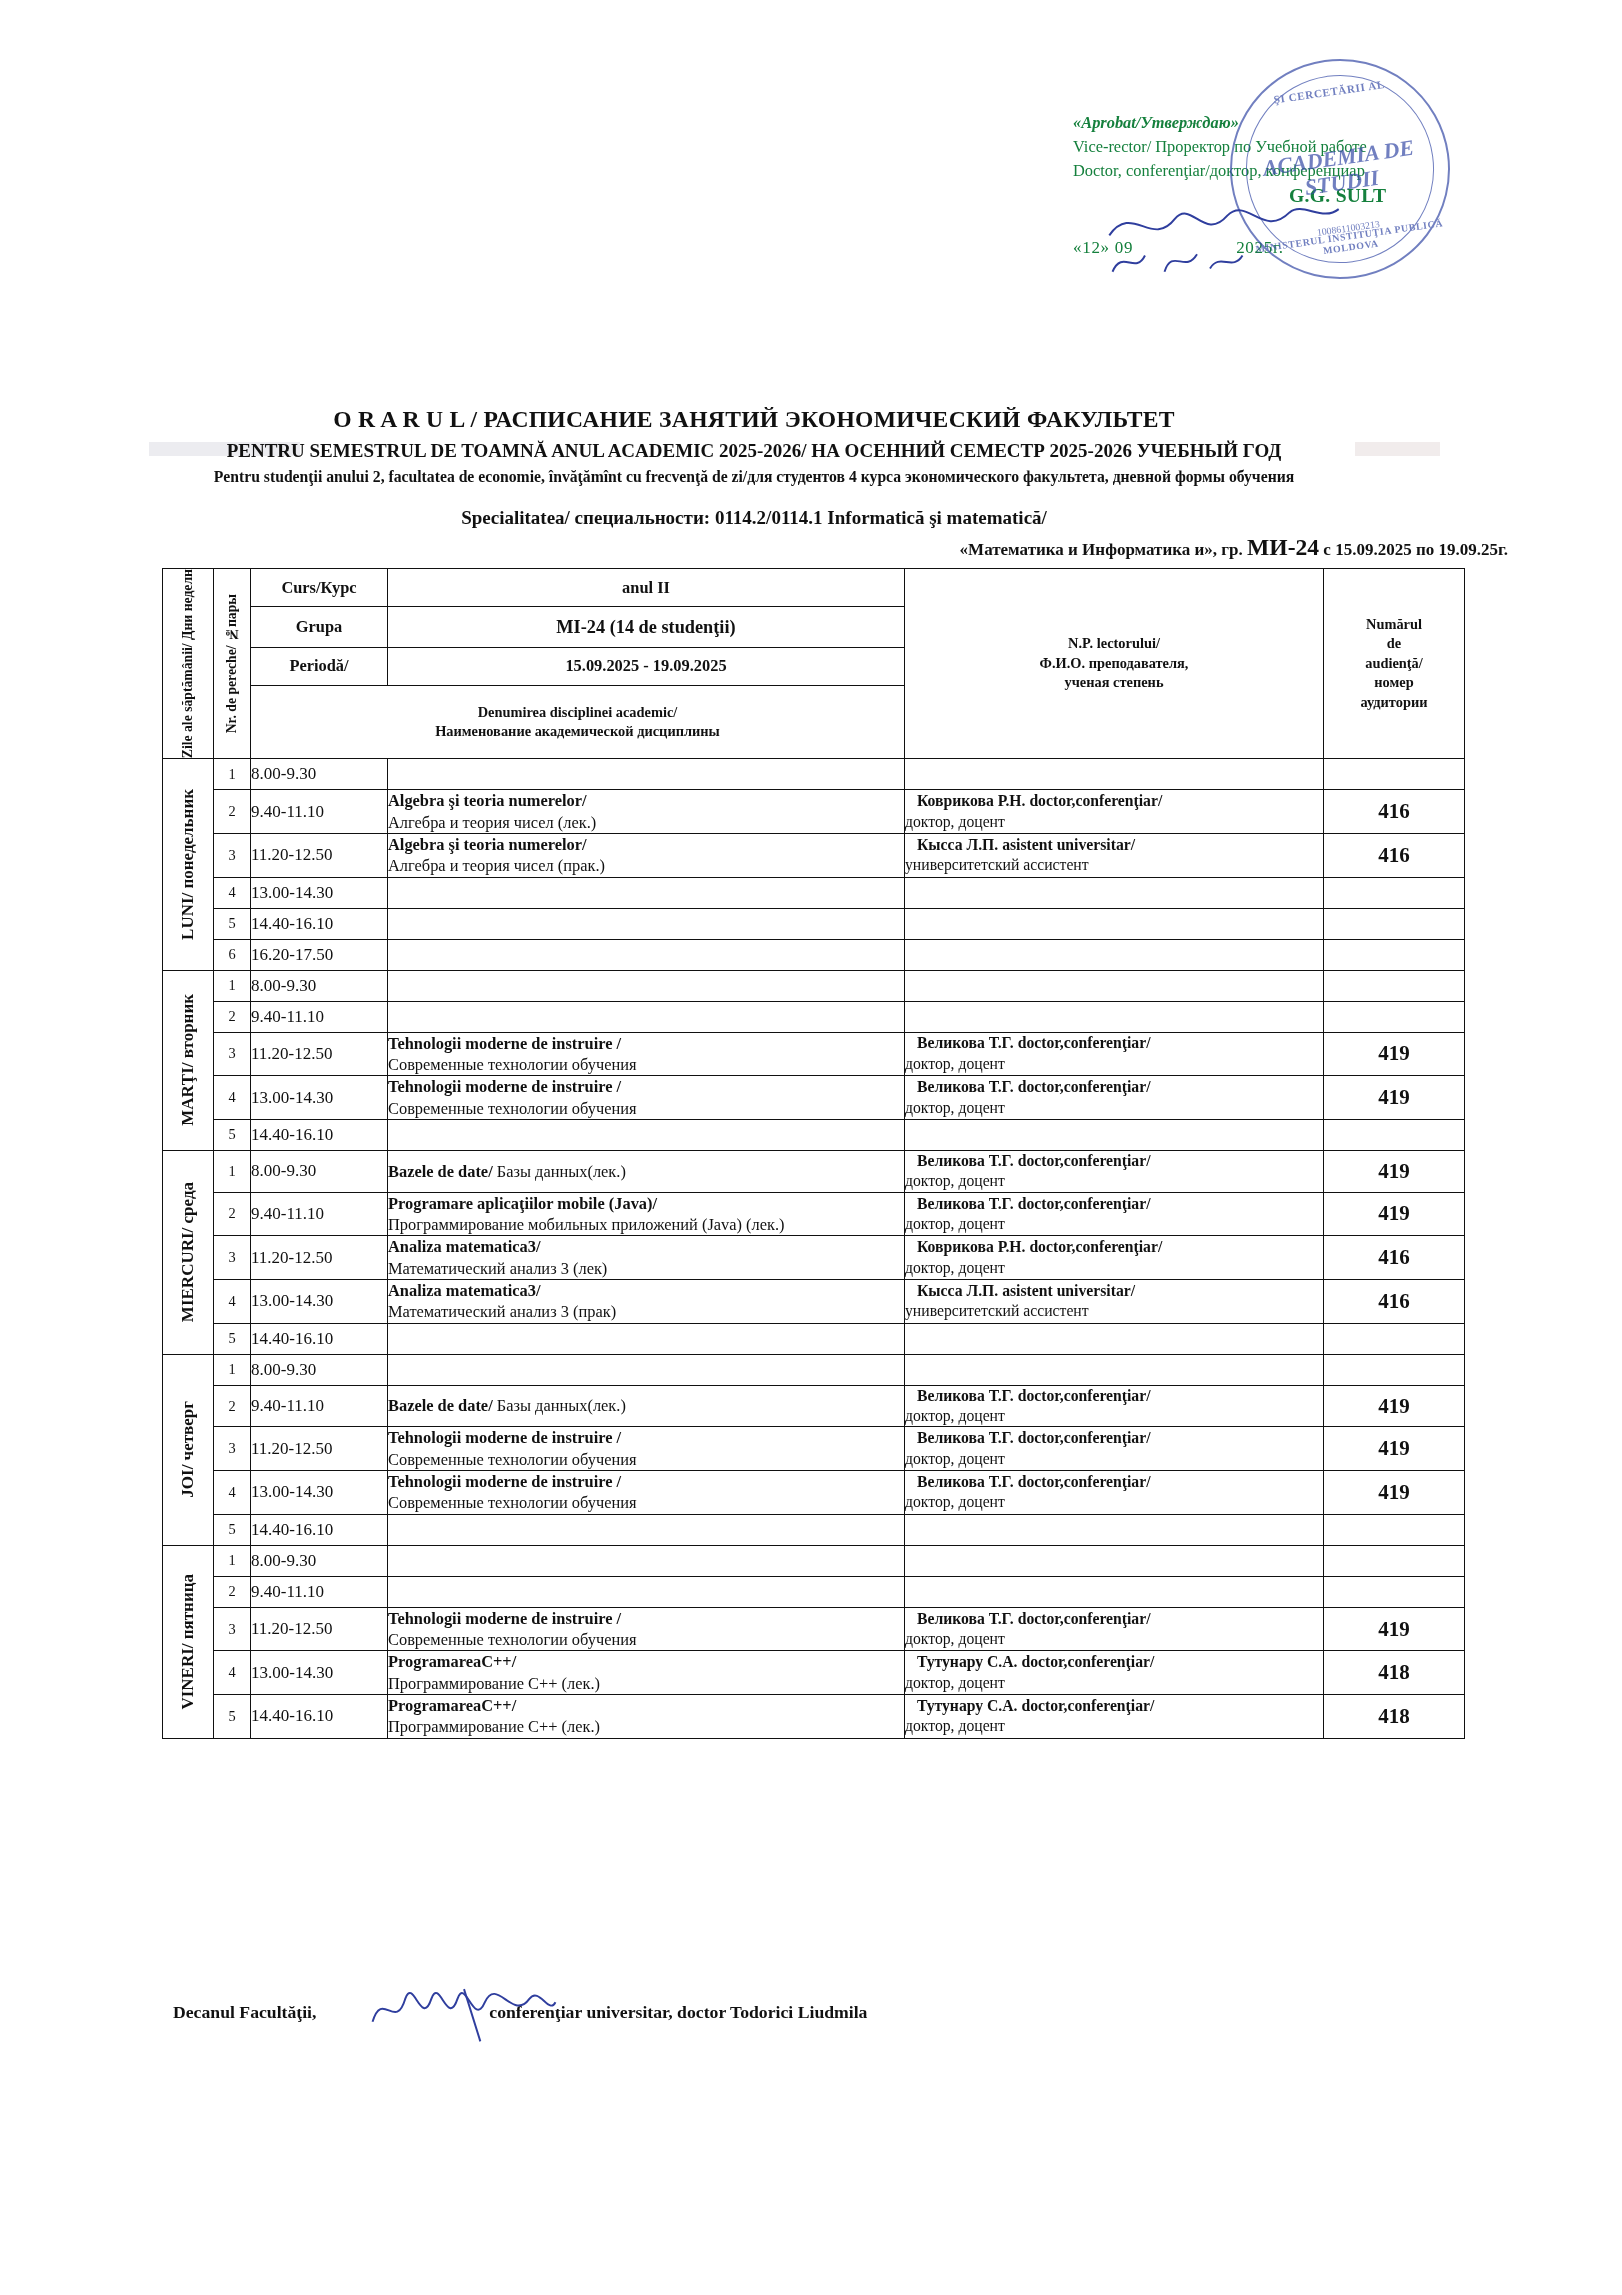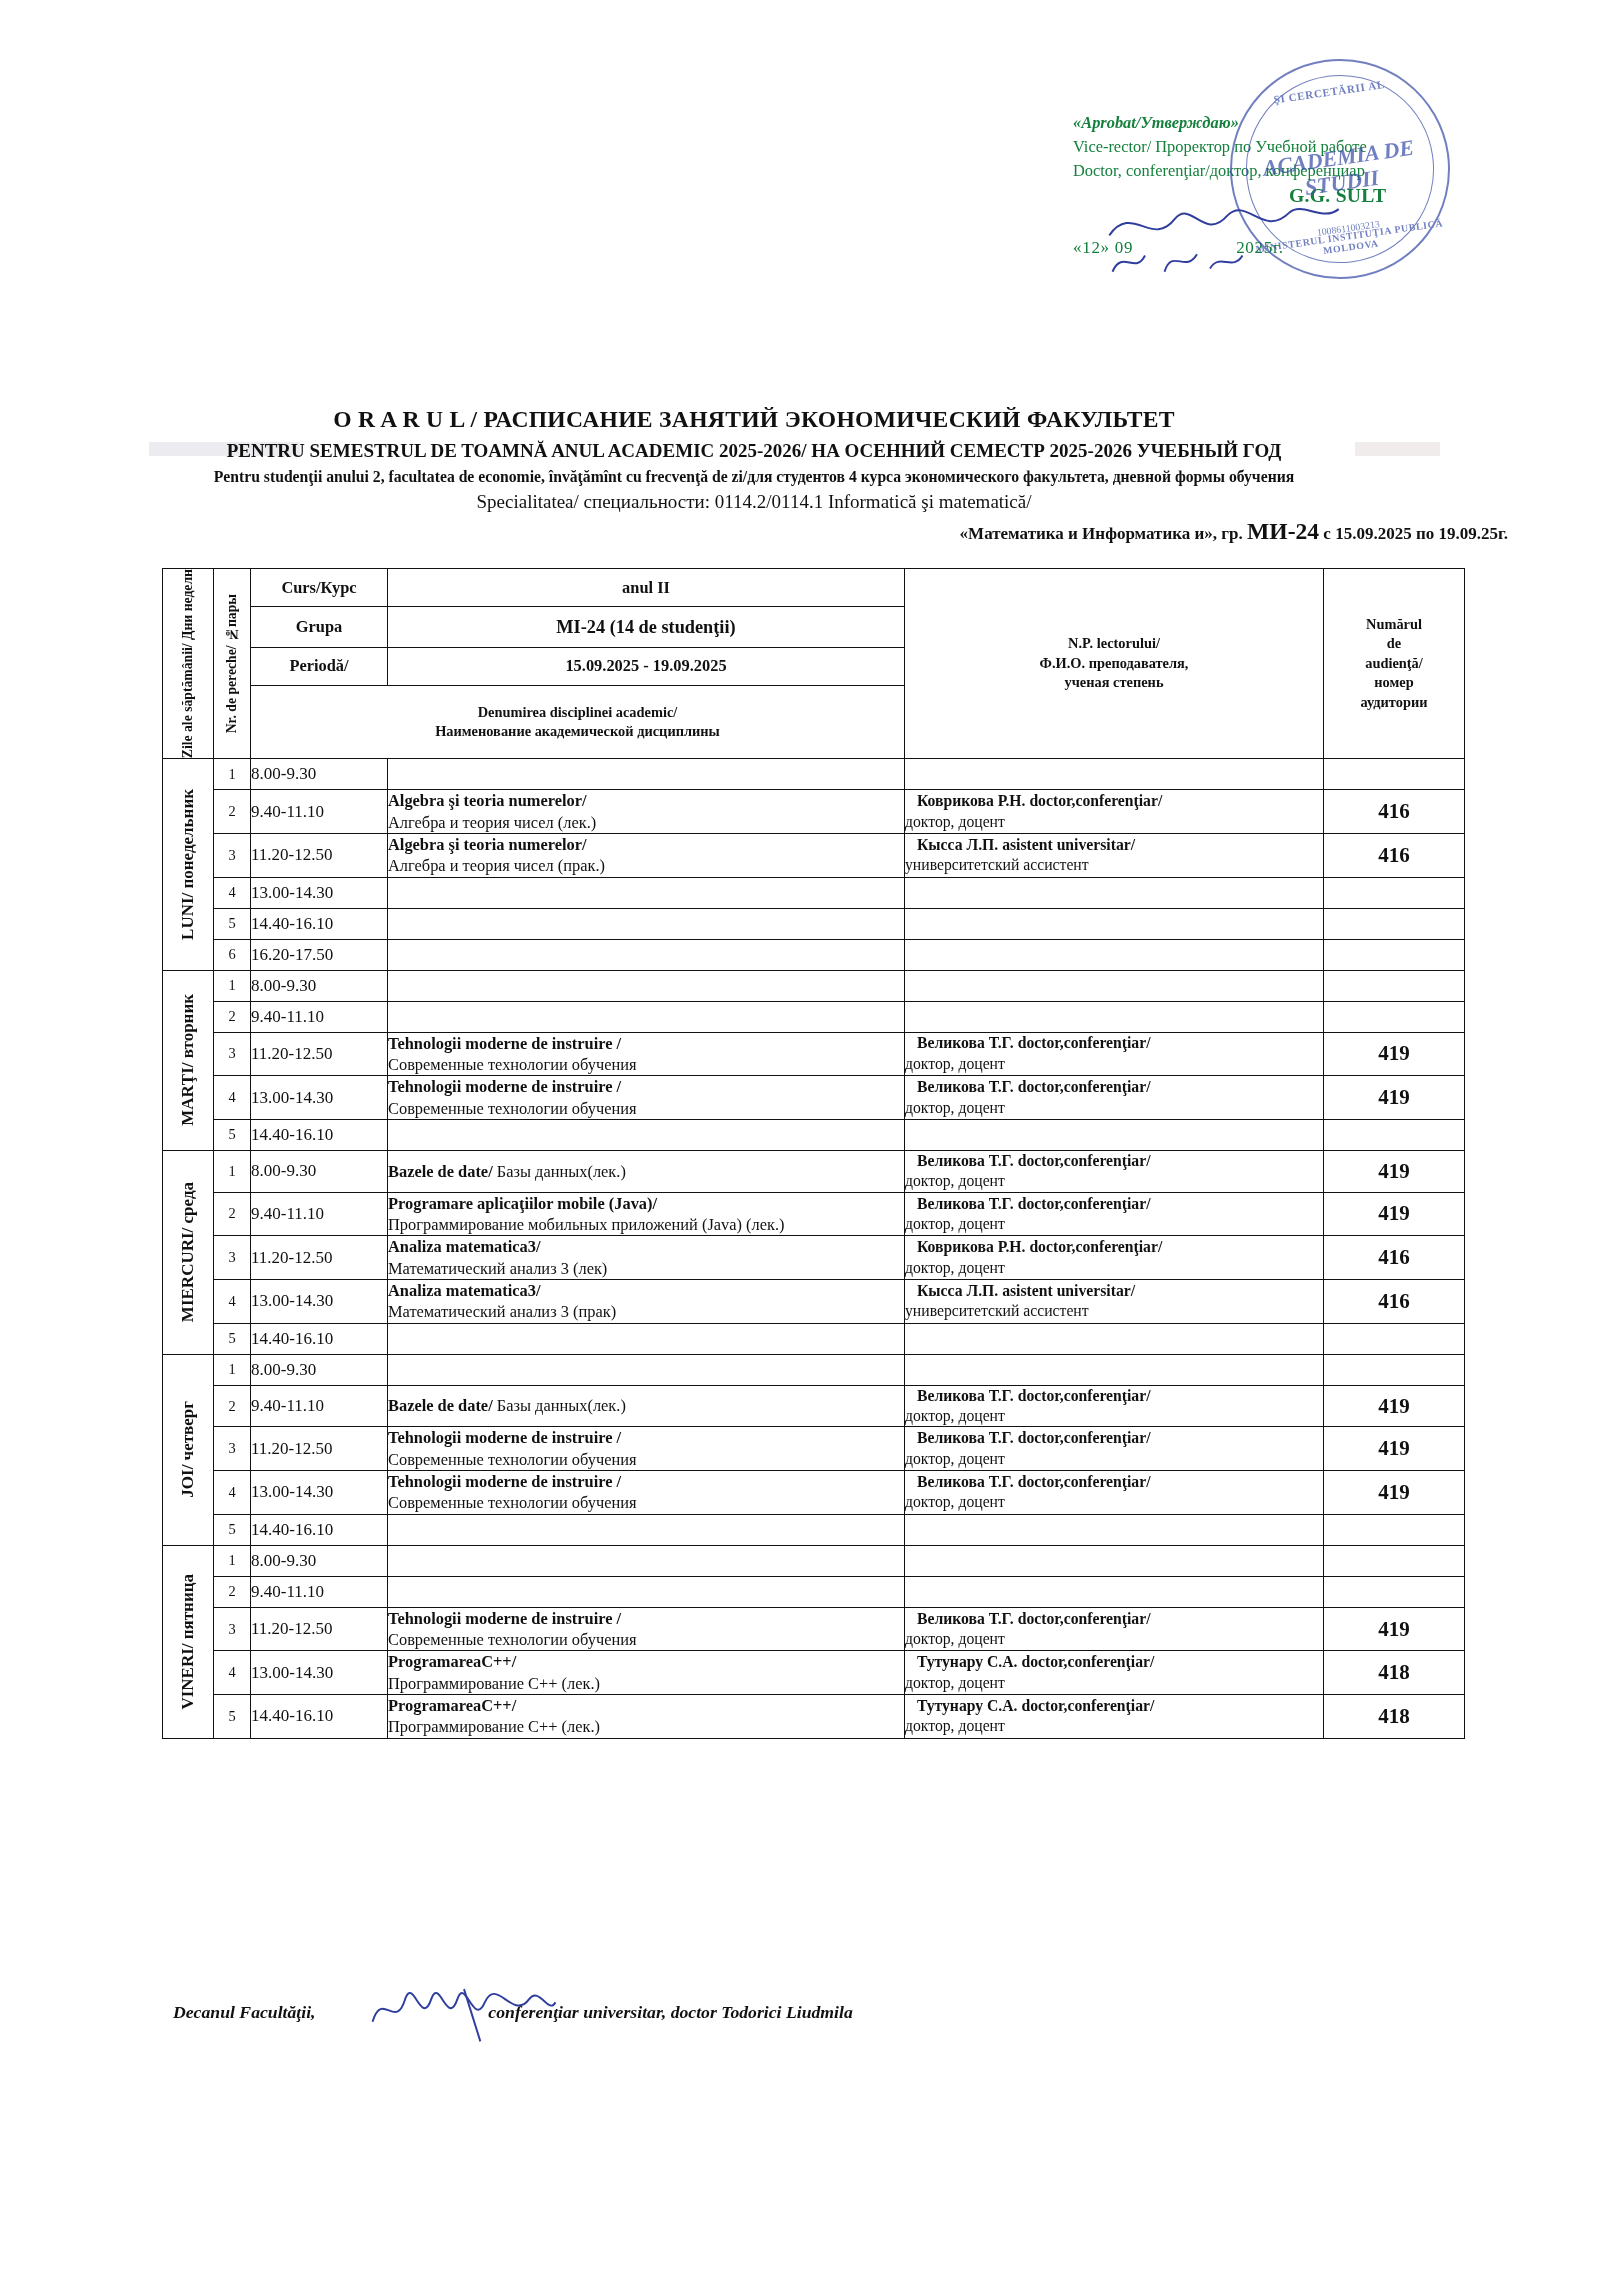--- a/index.html
+++ b/index.html
@@ -134,22 +134,22 @@
     font-weight: bold;
     margin-top: 6.5px;
   }
   .t3 {
     font-size: 15.7px;
     font-weight: bold;
     margin-top: 6.5px;
   }
   .t4 {
     font-size: 19px;
-    font-weight: normal;
-    margin-top: 5px;
+    font-weight: bold;
+    margin-top: 21px;
   }
   .t5 {
     font-size: 19.6px;
     font-weight: bold;
     margin-top: 5.2px;
     text-align: right;
   }
   .t5 .big { font-size: 23.6px; }
   .t5 .small { font-size: 17px; font-weight: bold; }
 
@@ -249,21 +249,20 @@
     font-size: 21px;
     font-weight: bold;
   }
 
   
   .footer {
     position: absolute;
     top: 2002px;
     left: 173px;
     font-size: 17.7px;
-    font-style: italic;
   }
   .footer .fb { font-weight: bold; }
   .dean-sig {
     position: absolute;
     left: 366px;
     top: 1976px;
     width: 196px;
     height: 72px;
     pointer-events: none;
   }

